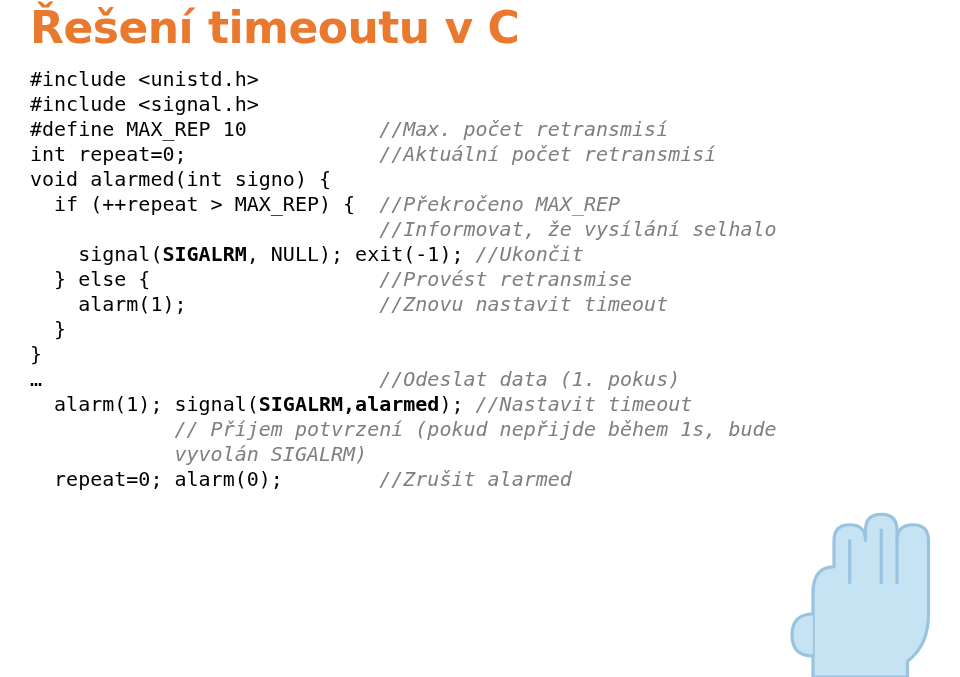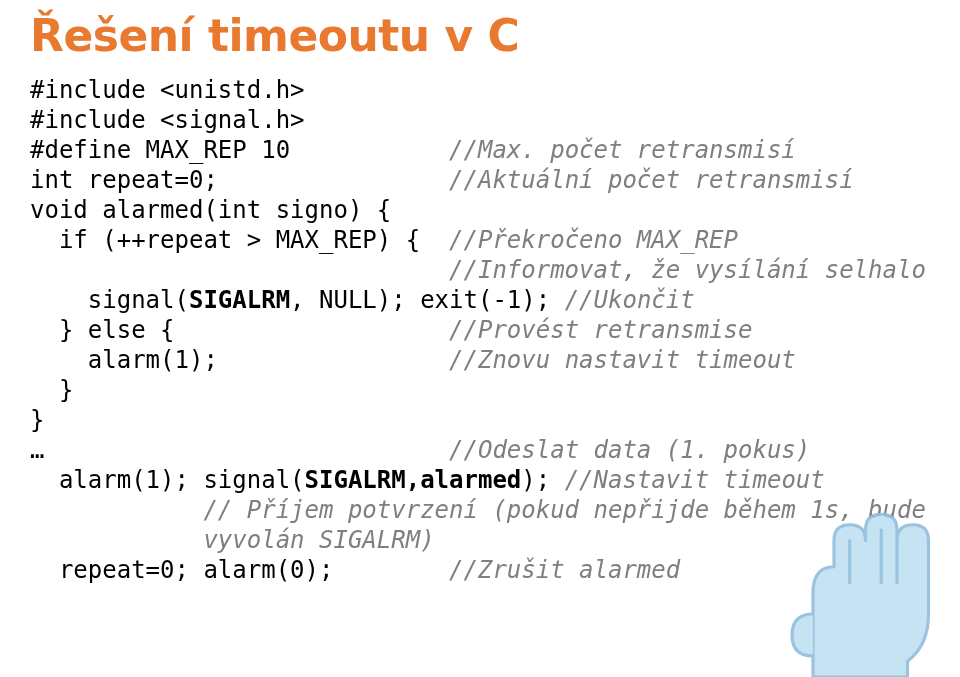--- a/index.html
+++ b/index.html
@@ -10,33 +10,33 @@
     background: #ffffff;
     font-family: "DejaVu Sans", "Verdana", sans-serif;
     overflow: hidden;
     position: relative;
   }
   .slide {
     position: relative;
     width: 960px;
     height: 677px;
     box-sizing: border-box;
-    padding: 10px 30px 0 30px;
+    padding: 2px 30px 0 30px;
   }
   .title {
     font-size: 44px;
     font-weight: 700;
     color: #e8792e;
     margin: 0 0 14px 0;
     letter-spacing: -0.5px;
   }
   pre.code {
     margin: 0;
     font-family: "DejaVu Sans Mono", "Consolas", monospace;
-    font-size: 24px;
+    font-size: 20px;
     line-height: 1.25;
     white-space: pre;
     color: #000;
   }
   .cm { color: #7f7f7f; font-style: italic; }
   .kw { font-weight: 700; }
   .hand {
     position: absolute;
     right: 0;
     bottom: 0;

